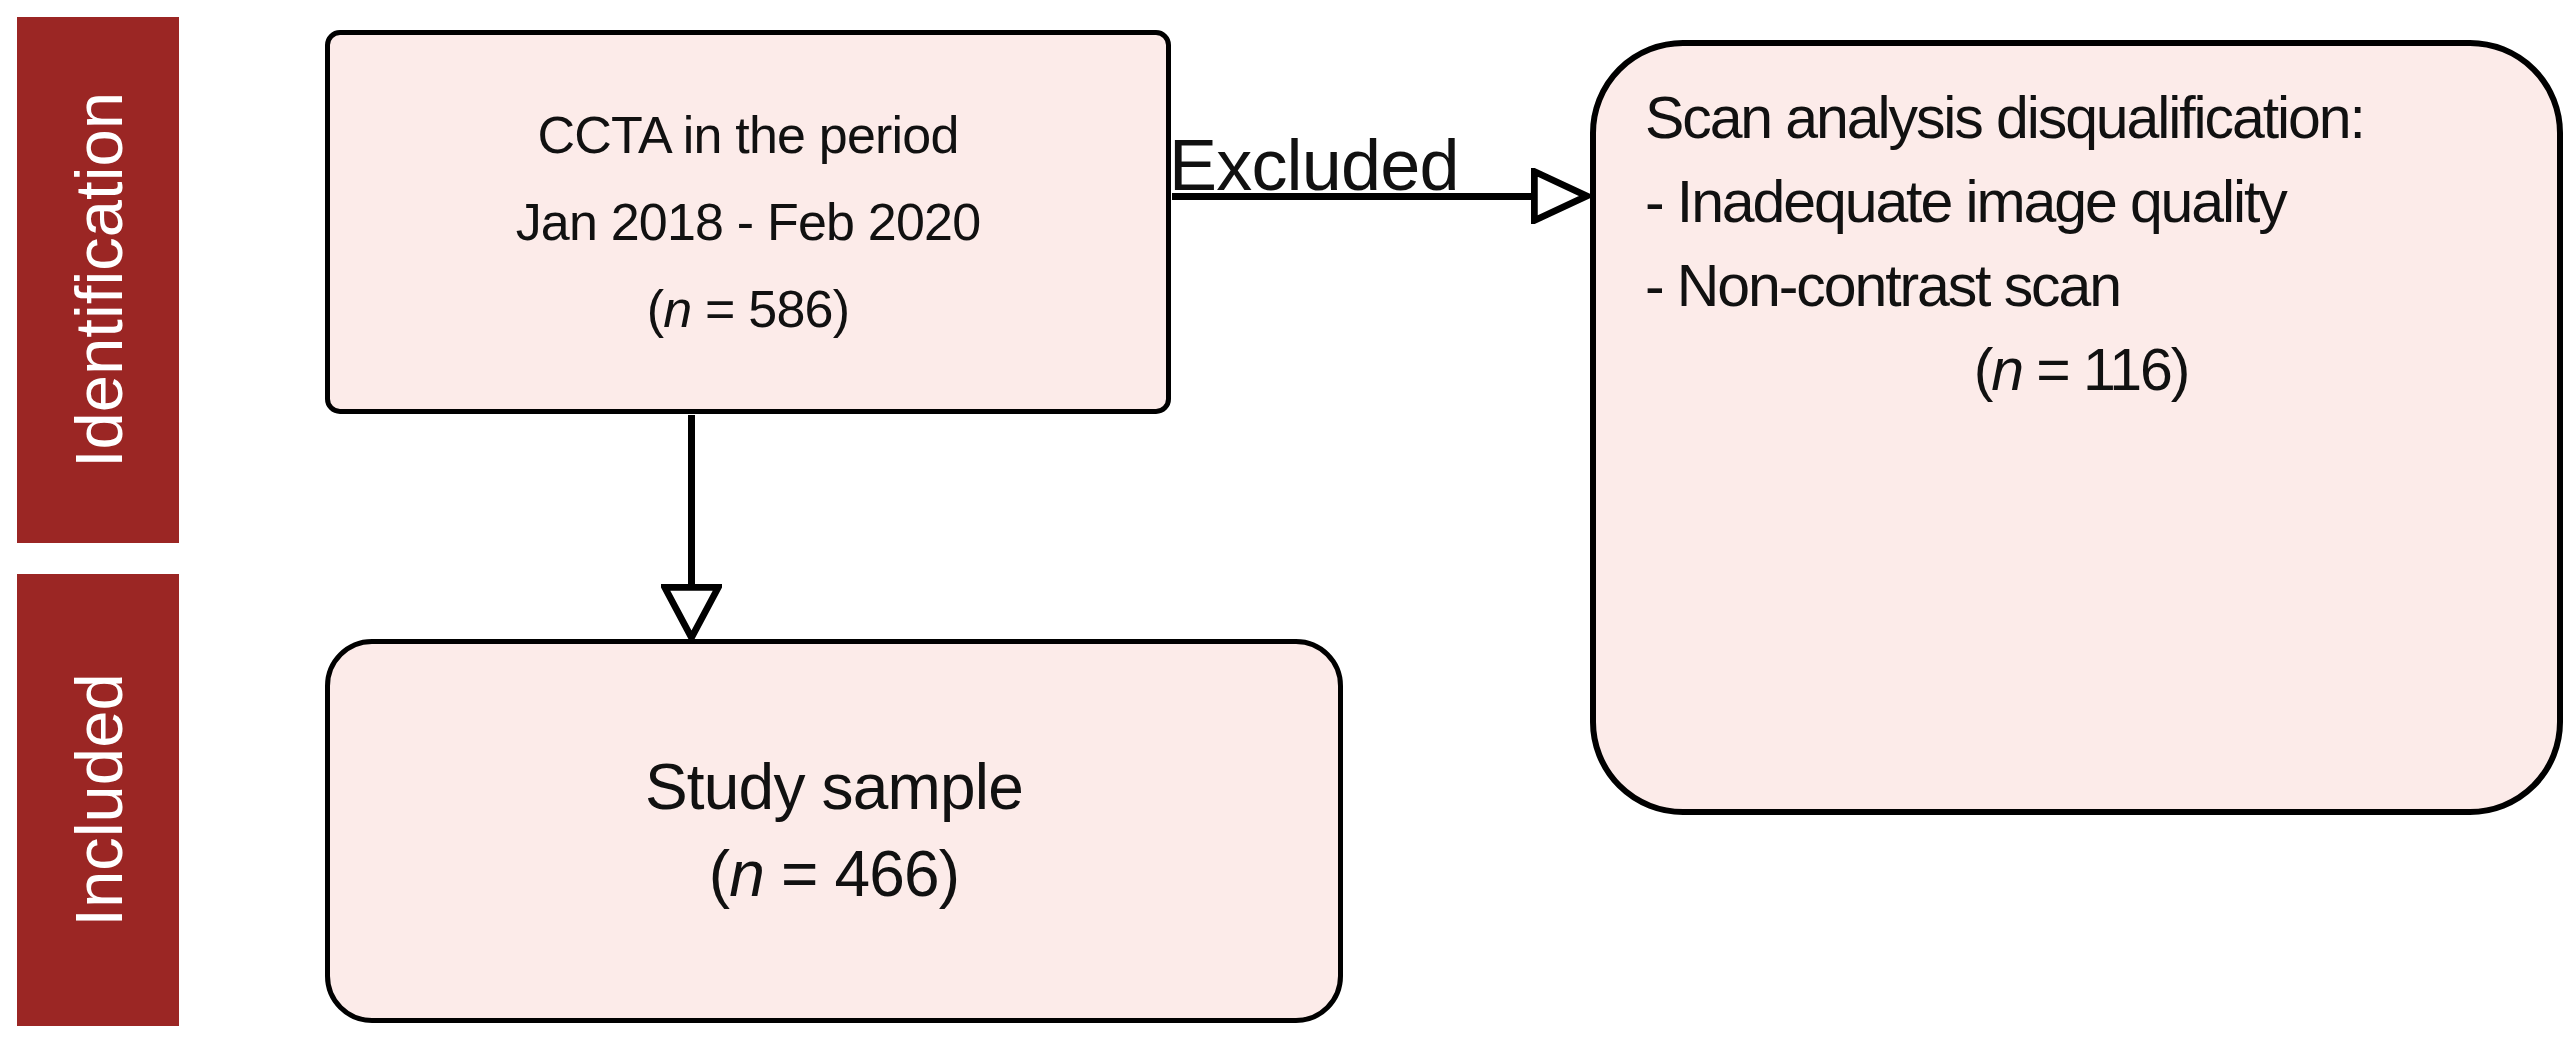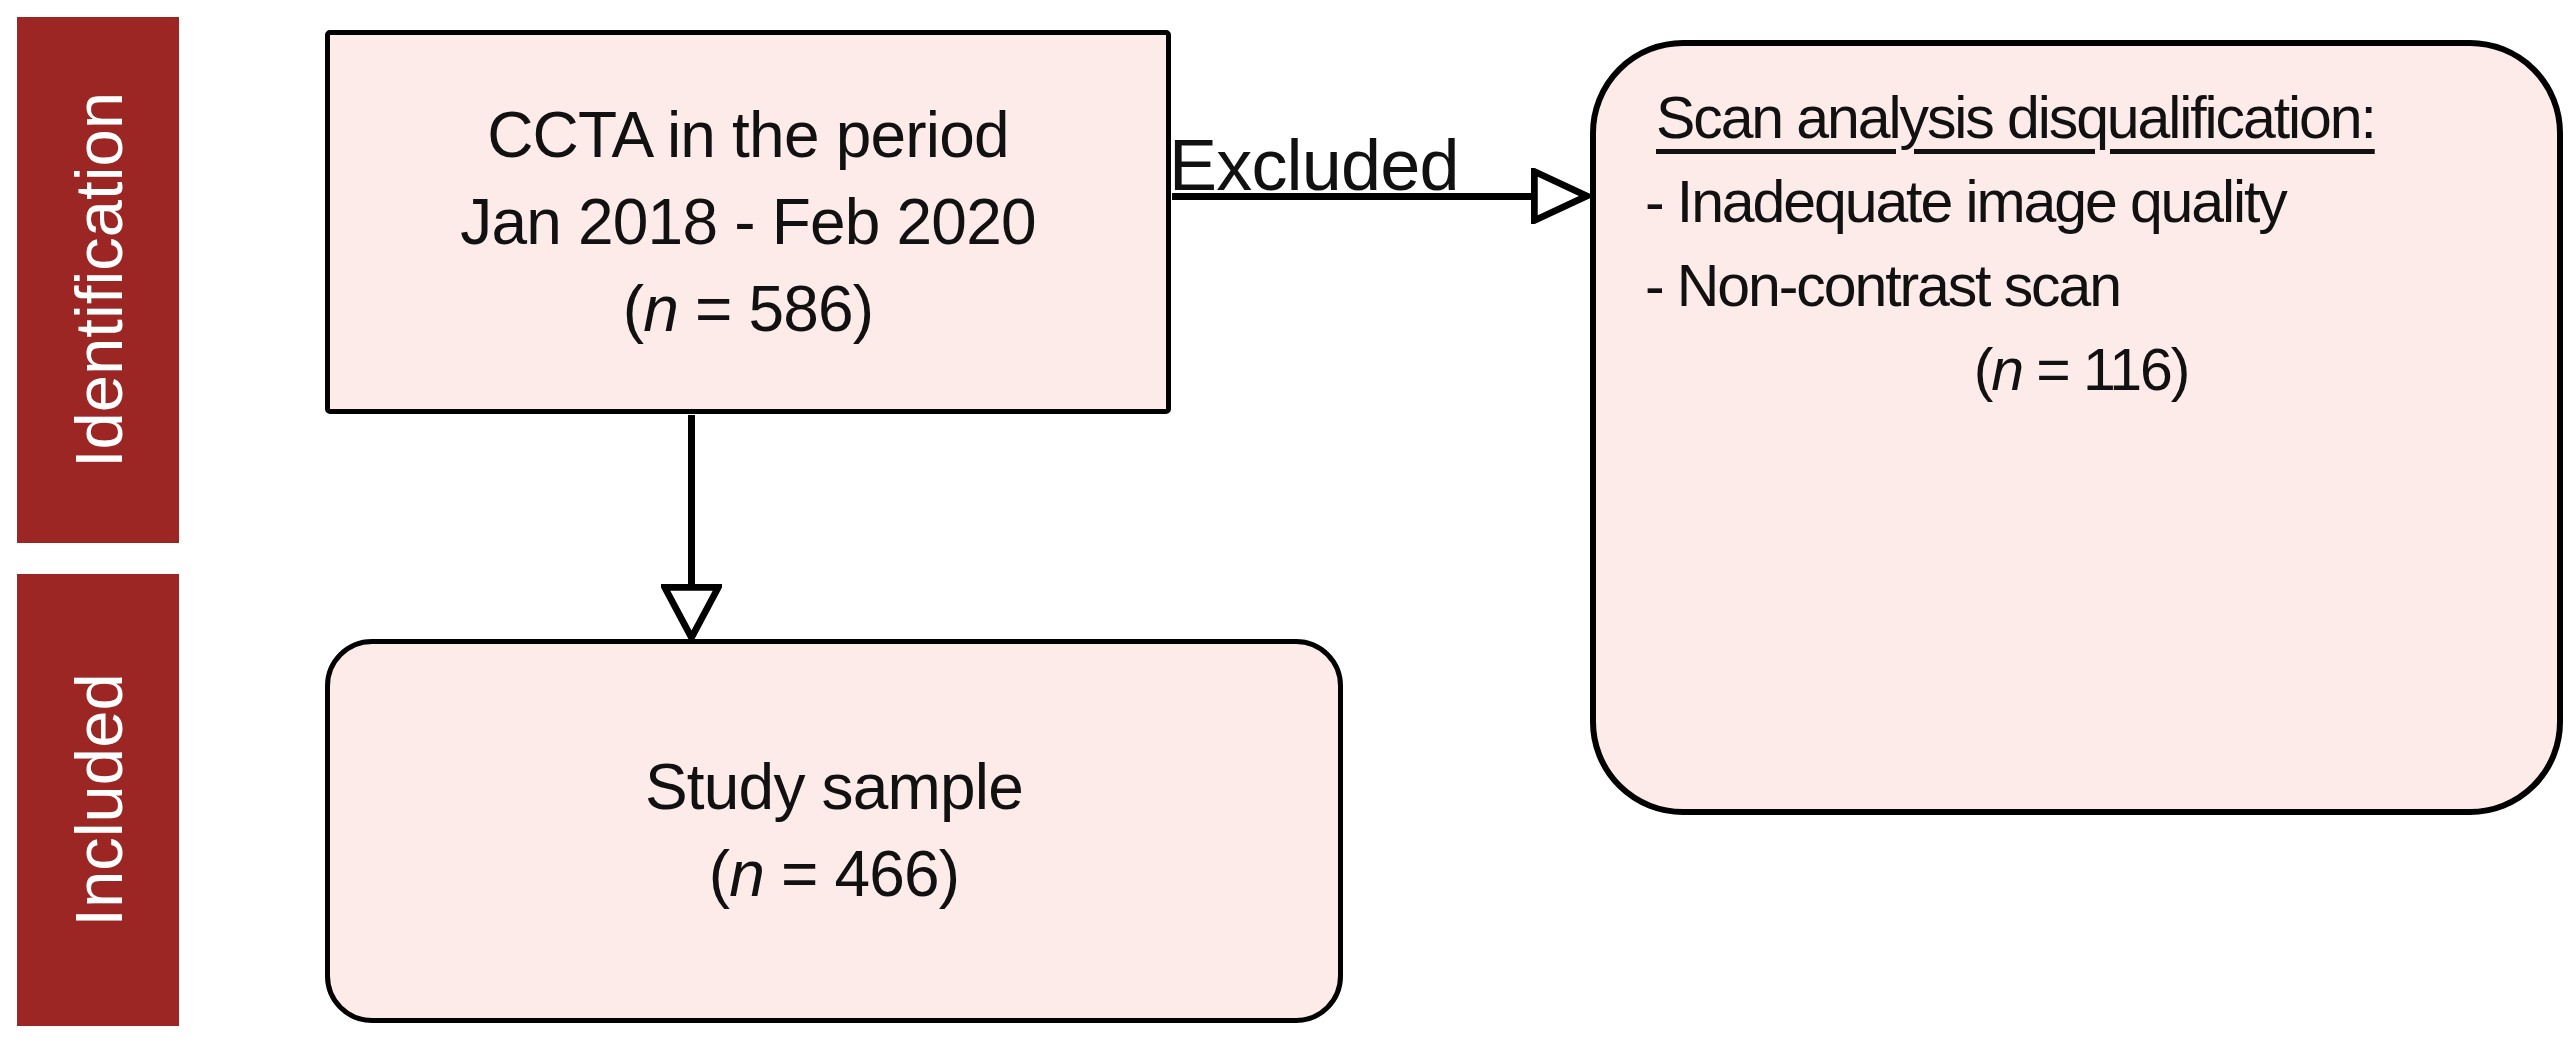--- a/index.html
+++ b/index.html
@@ -35,44 +35,42 @@
 
   
   .flow-box {
     position: absolute;
     background: #FCEBE9;
     border: 5.9px solid #000000;
     box-sizing: border-box;
   }
   #box-source {
     left: 325px; top: 30px; width: 846px; height: 384px;
-    border-radius: 5px;
+    border-radius: 15px;
     display: flex; flex-direction: column; align-items: center; justify-content: center;
     text-align: center;
-    font-size: 64px; line-height: 87px; letter-spacing: -0.8px;
+    font-size: 52px; line-height: 87px; letter-spacing: -0.8px;
   }
   #box-sample {
     left: 325px; top: 639px; width: 1018px; height: 384px;
     border-radius: 47px;
     display: flex; flex-direction: column; align-items: center; justify-content: center;
     text-align: center;
     font-size: 64px; line-height: 87px; letter-spacing: -0.8px;
   }
   #box-excluded {
     left: 1590px; top: 40px; width: 973px; height: 775px;
     border: 6.7px solid #000000;
     border-radius: 93px;
     padding: 30px 40px 0 49px;
     font-size: 59px; line-height: 84px; letter-spacing: -2.1px;
   }
   #box-excluded .heading {
-    text-decoration: underline;
     text-decoration-thickness: 5px;
     text-underline-offset: 11px;
-    margin-left: 11px;
   }
   #box-excluded .count-line { text-align: center; }
   .nvar { font-style: italic; }
 
   
   .arrow-line { position: absolute; background: #000000; }
   #down-arrow-line { left: 688px; top: 415px; width: 6.7px; height: 175px; }
   #excl-arrow-line { left: 1172px; top: 193px; width: 363px; height: 6.7px; }
   .arrow-head { position: absolute; }
   #down-arrow-head { left: 661px; top: 584px; }

